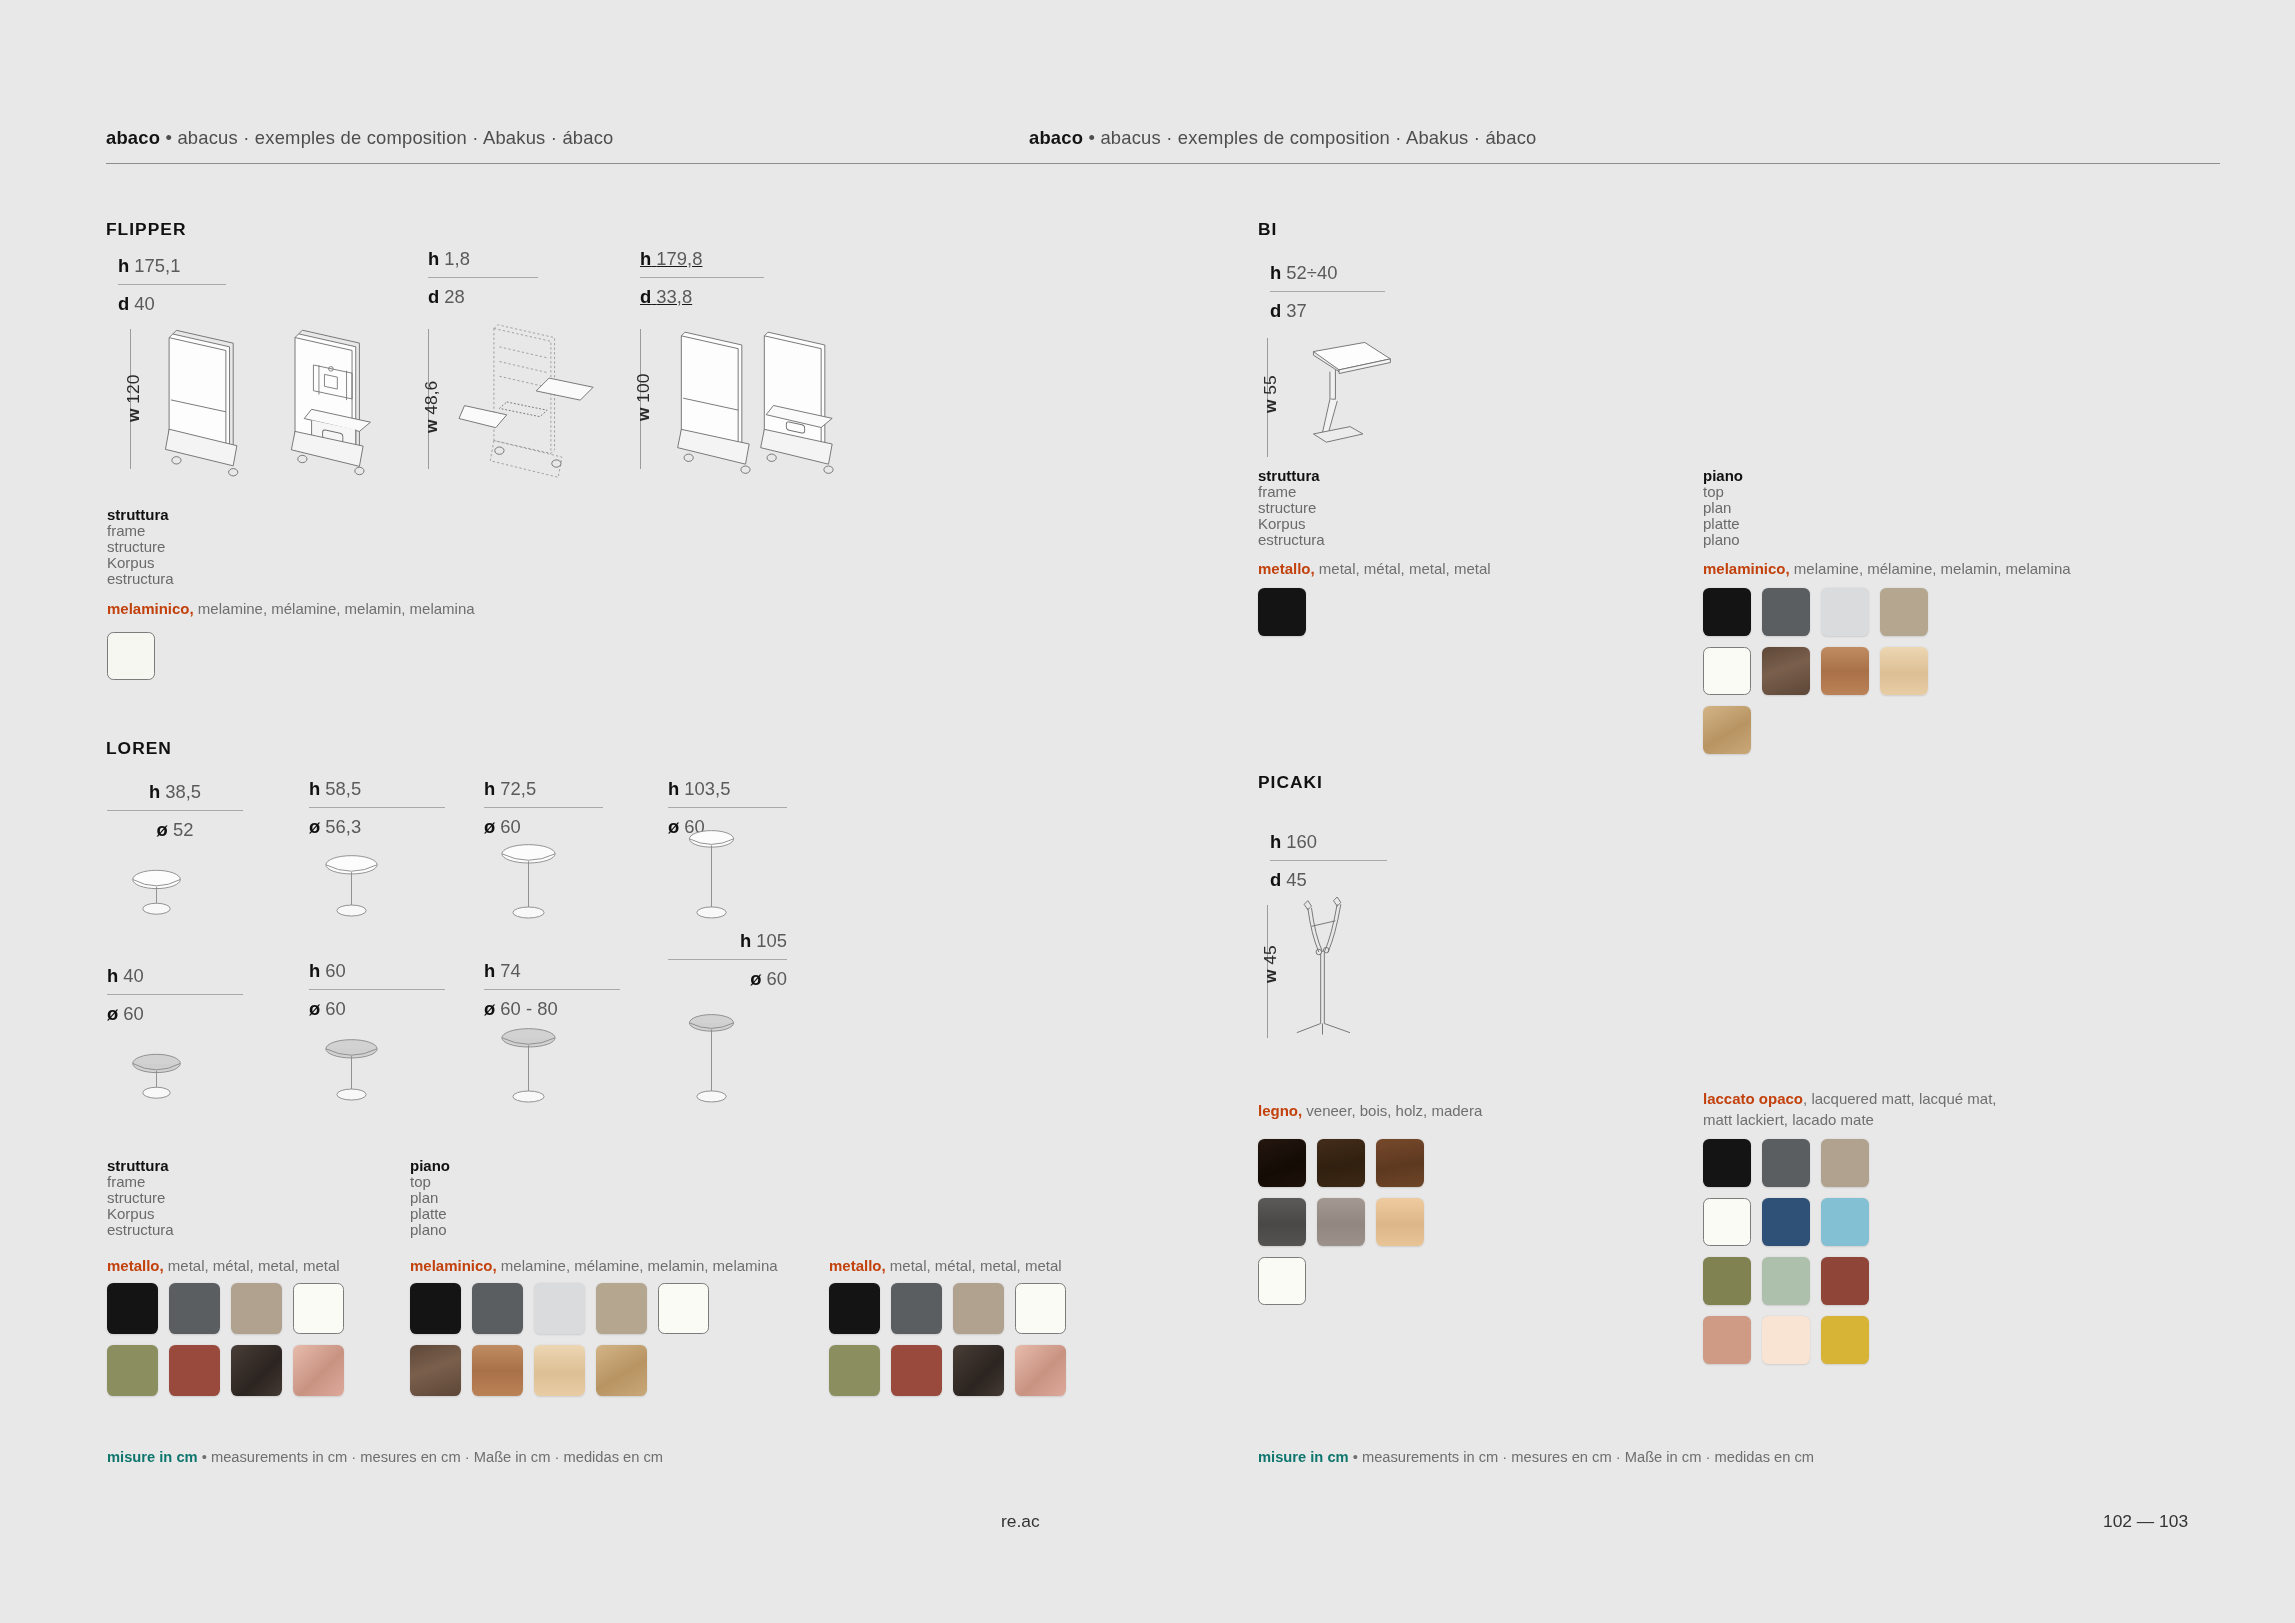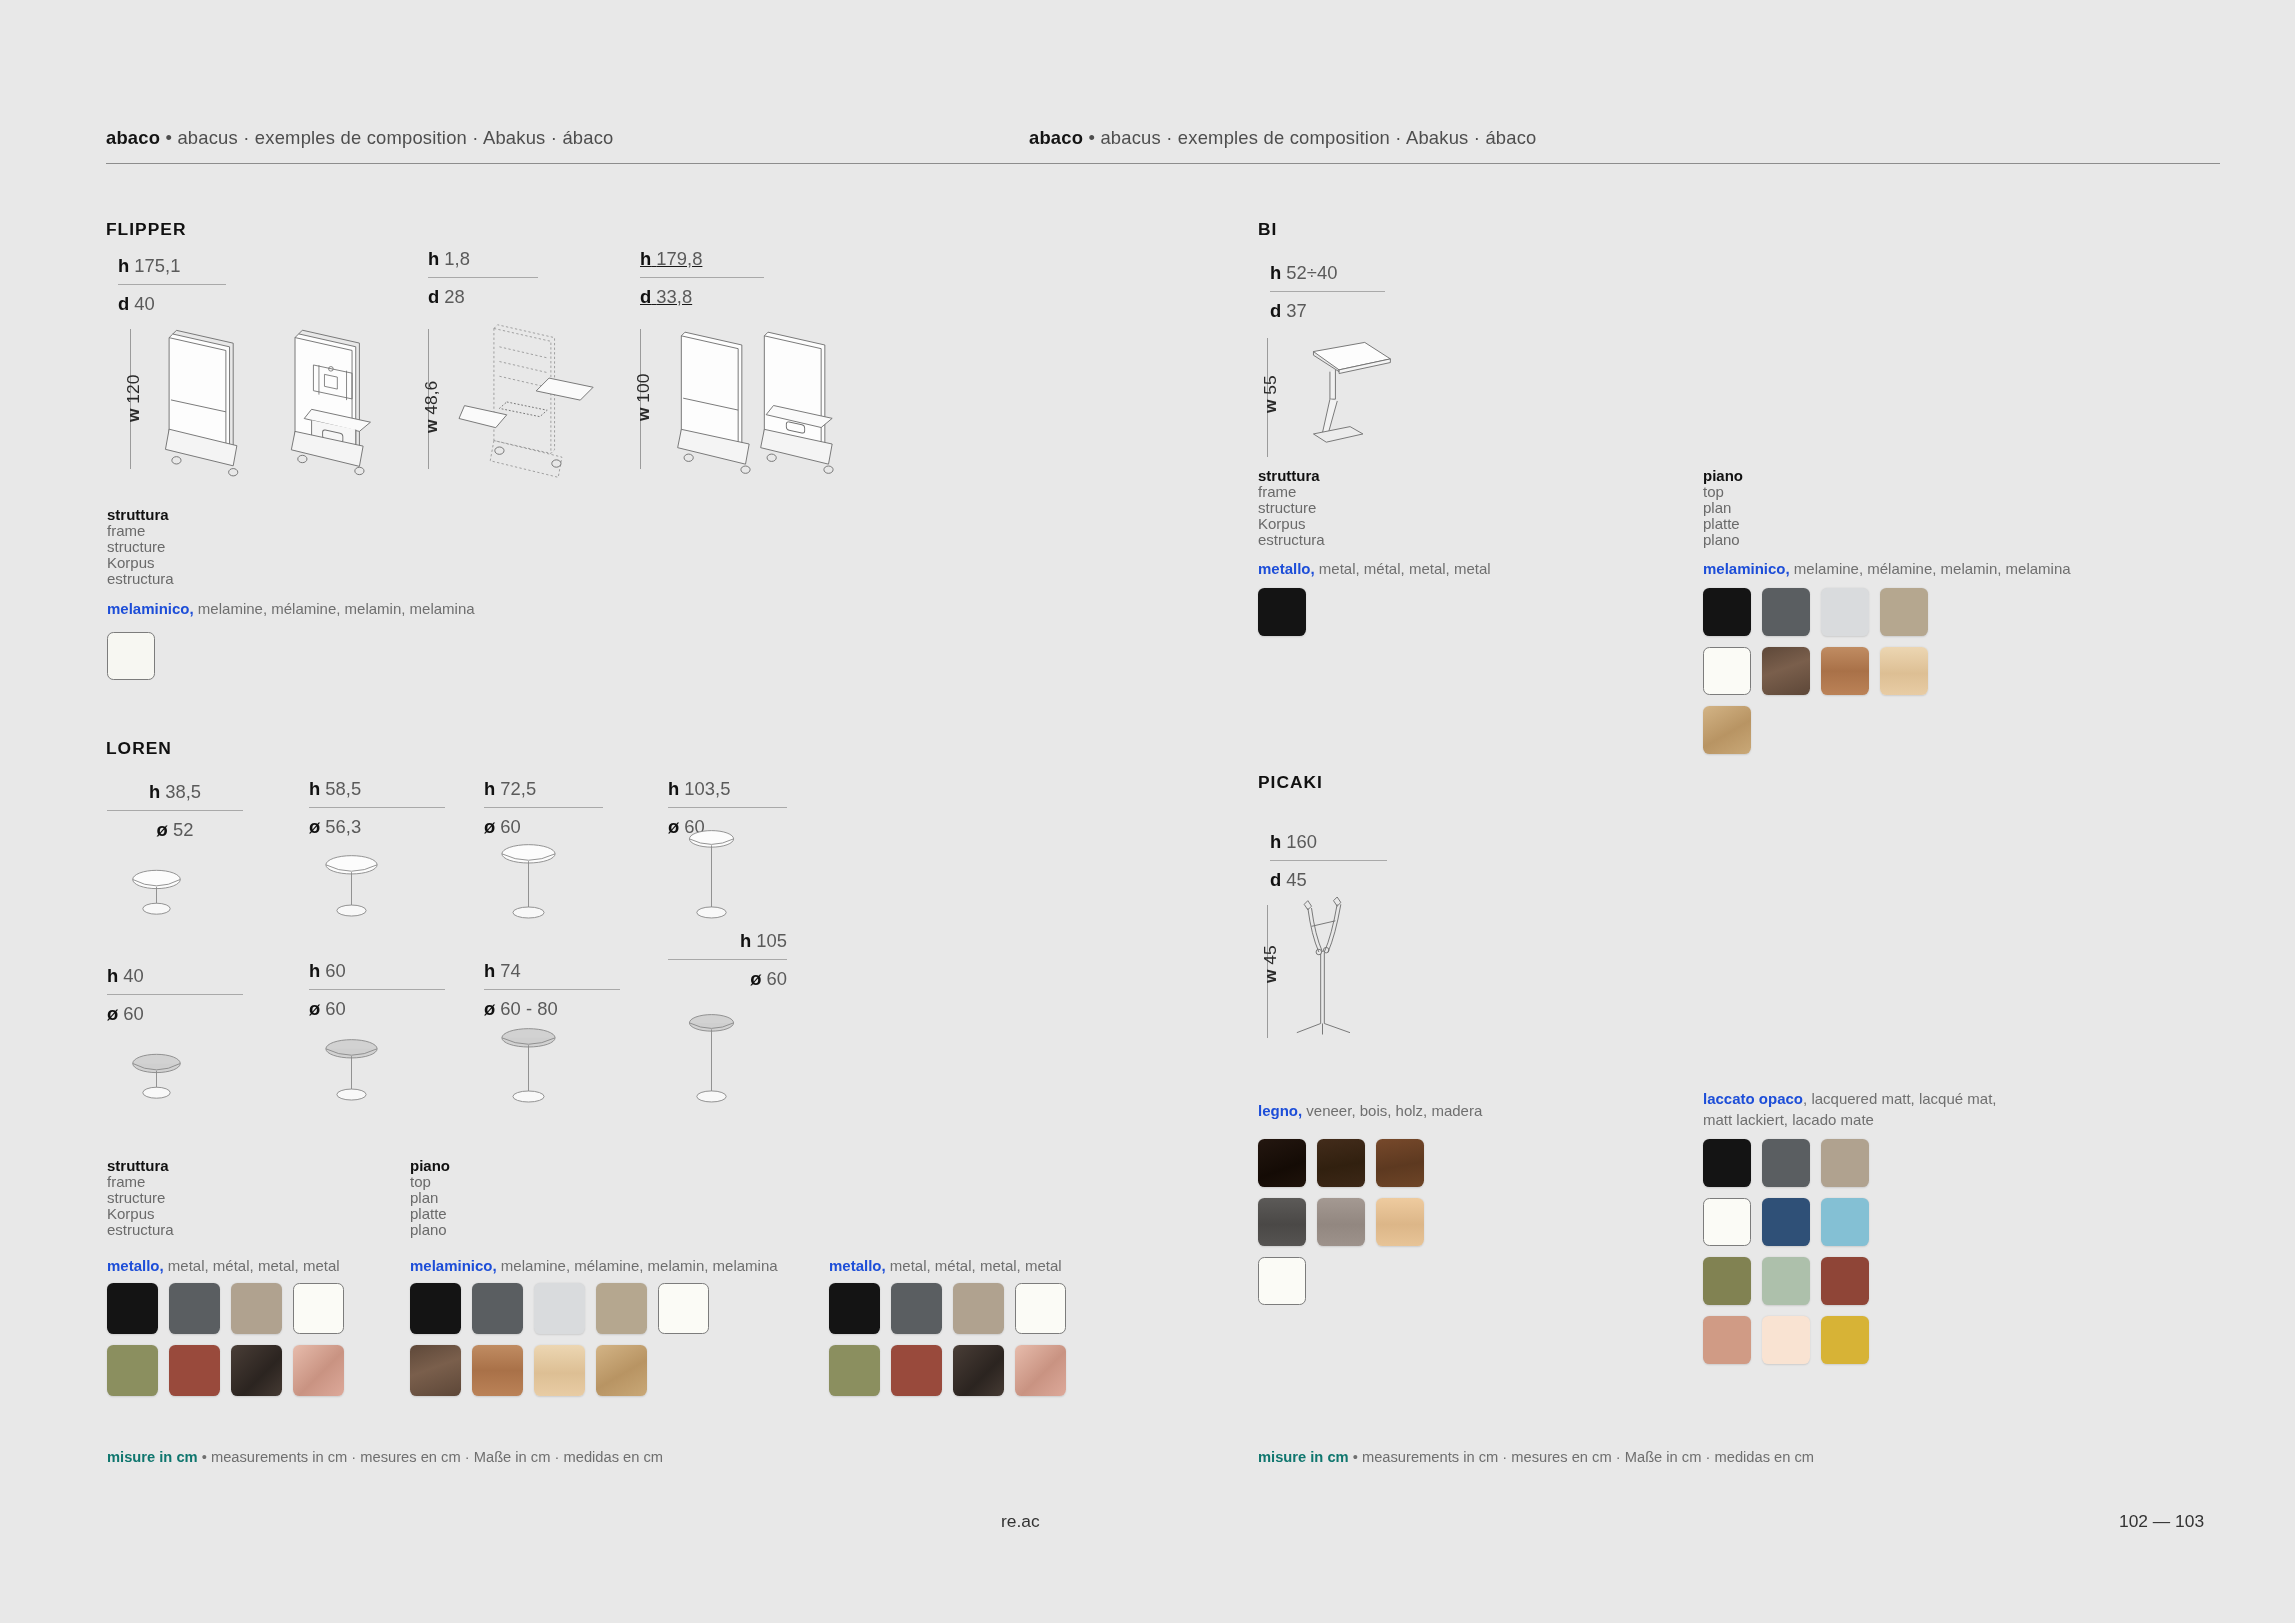--- a/index.html
+++ b/index.html
@@ -43,21 +43,21 @@
     transform-origin: 0 0; transform: rotate(-90deg);
   }
   .wlab b { font-weight: 700; }
   .vrule { position: absolute; width: 0.9px; background: #9b9b9b; }
 
   
   .mat-block { position: absolute; }
   .mat-block .ml { font-size: 15px; line-height: 16px; color: #6a6a6a; white-space: nowrap; }
   .mat-block .ml.hd { font-weight: 700; color: #111; }
   .mat-cap { position: absolute; font-size: 15px; color: #6f6f6f; white-space: nowrap; line-height: 18.4px; }
-  .mat-cap b { font-weight: 700; color: #1d4ed8; }
+  .mat-cap b { font-weight: 700; color: #c2410c; }
 
   
   .swatches { position: absolute; display: flex; flex-wrap: wrap; }
   .sw {
     border-radius: 6.4px;
     box-shadow: 0 0.9px 1.8px rgba(0,0,0,.12);
   }
   .sw.outline { box-shadow: none; border: 0.9px solid #7c7c7c; }
 
   
@@ -530,17 +530,17 @@
         <div class="sw" title="#adc0ab" style="width: 48px; height: 48px; background: rgb(173, 192, 171);"></div>
         <div class="sw" title="#8f4537" style="width: 48px; height: 48px; background: rgb(143, 69, 55);"></div>
         <div class="sw" title="#d09b85" style="width: 48px; height: 48px; background: rgb(208, 155, 133);"></div>
         <div class="sw" title="#f9e3d2" style="width: 48px; height: 48px; background: rgb(249, 227, 210);"></div>
         <div class="sw" title="#d7b336" style="width: 48px; height: 48px; background: rgb(215, 179, 54);"></div>
       </div>
 
     <div class="foot-note" style="left:1258px; top:1449px;">
       <b>misure in cm</b><span> • measurements in cm · mesures en cm · Maße in cm · medidas en cm</span>
     </div>
-    <div class="foot-pages" style="left:2103px; top:1511px;margin-left:16px;">102 — 103</div>
+    <div class="foot-pages" style="left:2103px; top:1511px;">102 — 103</div>
   </div>
 
 </div>
 
 
 </body></html>

